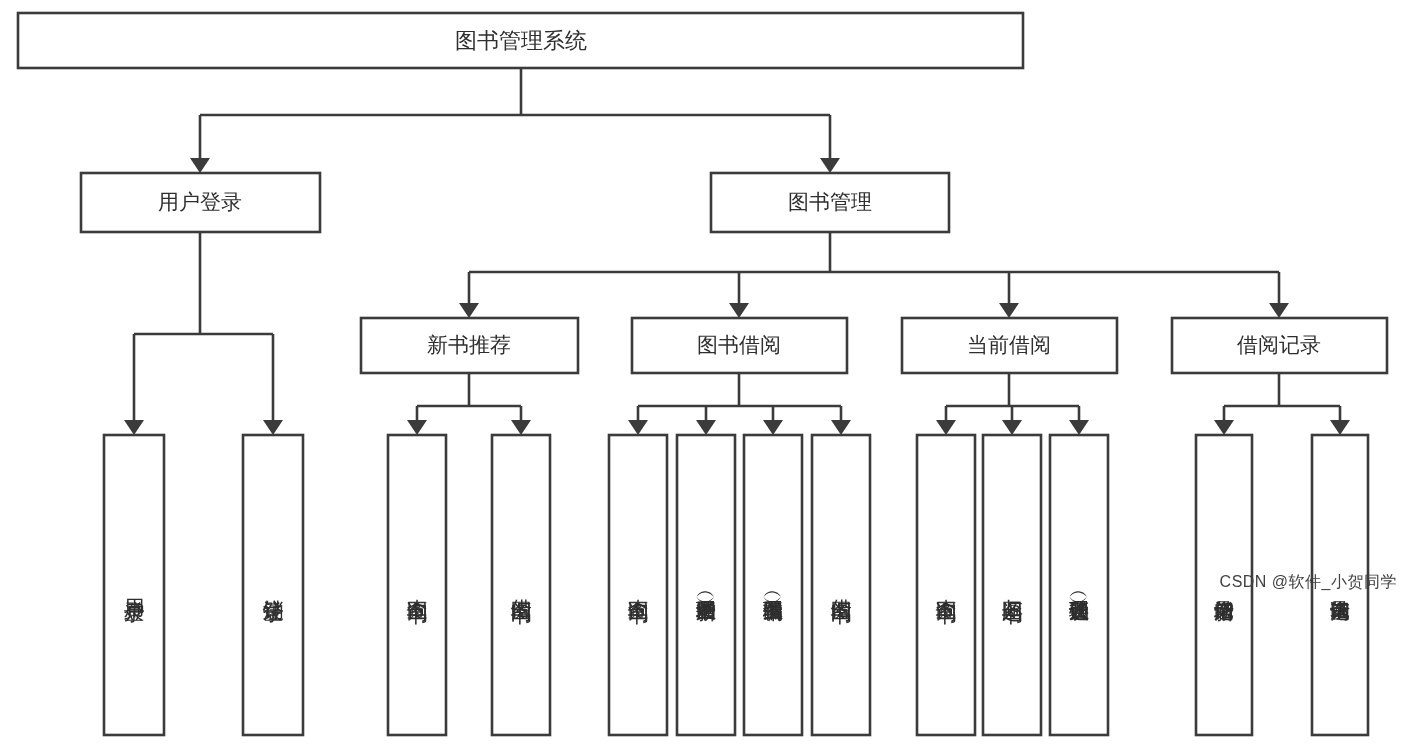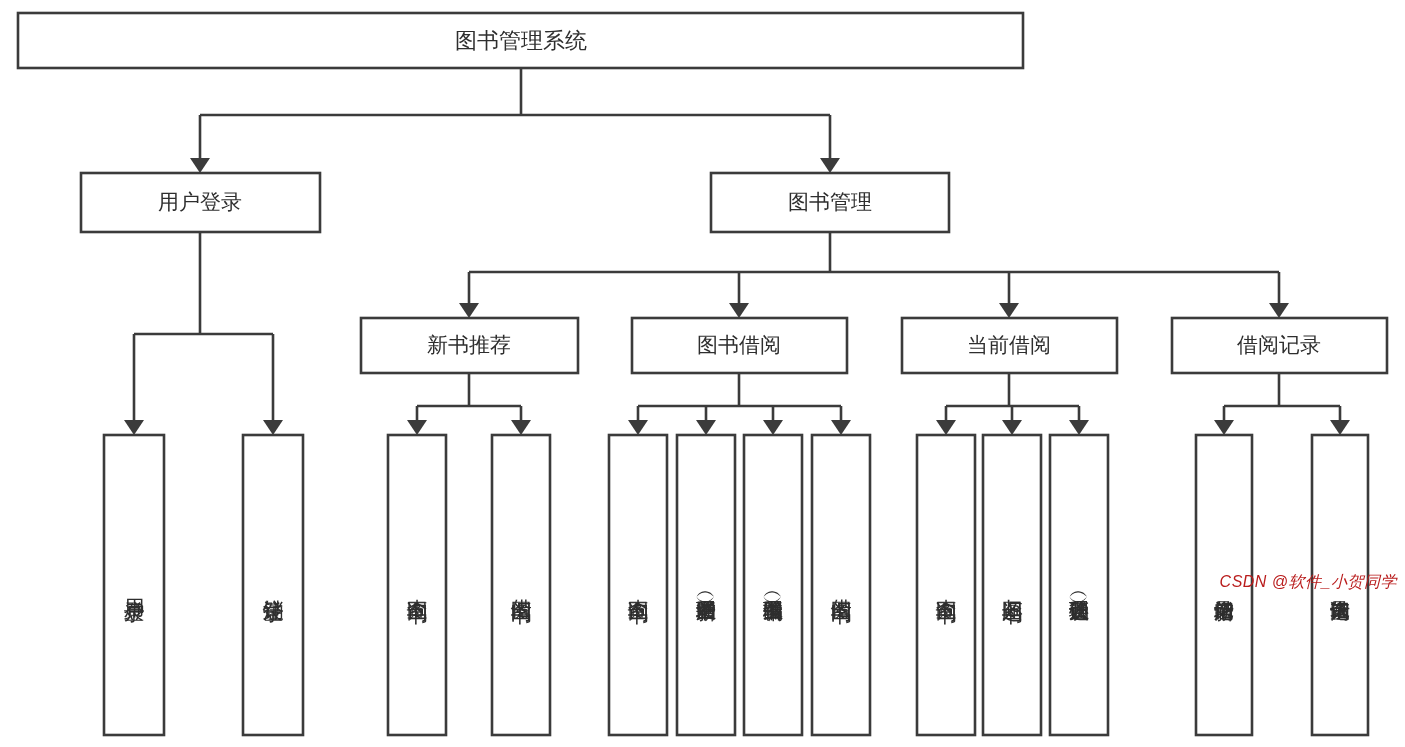--- a/index.html
+++ b/index.html
@@ -69,24 +69,23 @@
   .leaf-text.tight {
     letter-spacing: 0px;
     font-size: 20px;
   }
   .watermark {
     position: absolute;
     right: 8px;
     bottom: 6px;
     font-family: "Liberation Sans", "DejaVu Sans", sans-serif;
     font-size: 16px;
-    color: #b91c1c;
+    color: #404040;
     letter-spacing: 0.5px;
     white-space: nowrap;
-    font-style: italic;
   }
 </style>
 </head>
 <body>
 
 <div id="diagram-root">
 
   <svg class="diagram" viewBox="0 0 1405 747">
     <defs>
       <marker id="arrow" viewBox="0 0 12 14" refX="6" refY="13" markerWidth="12" markerHeight="14" orient="auto-start-reverse" markerUnits="userSpaceOnUse">

